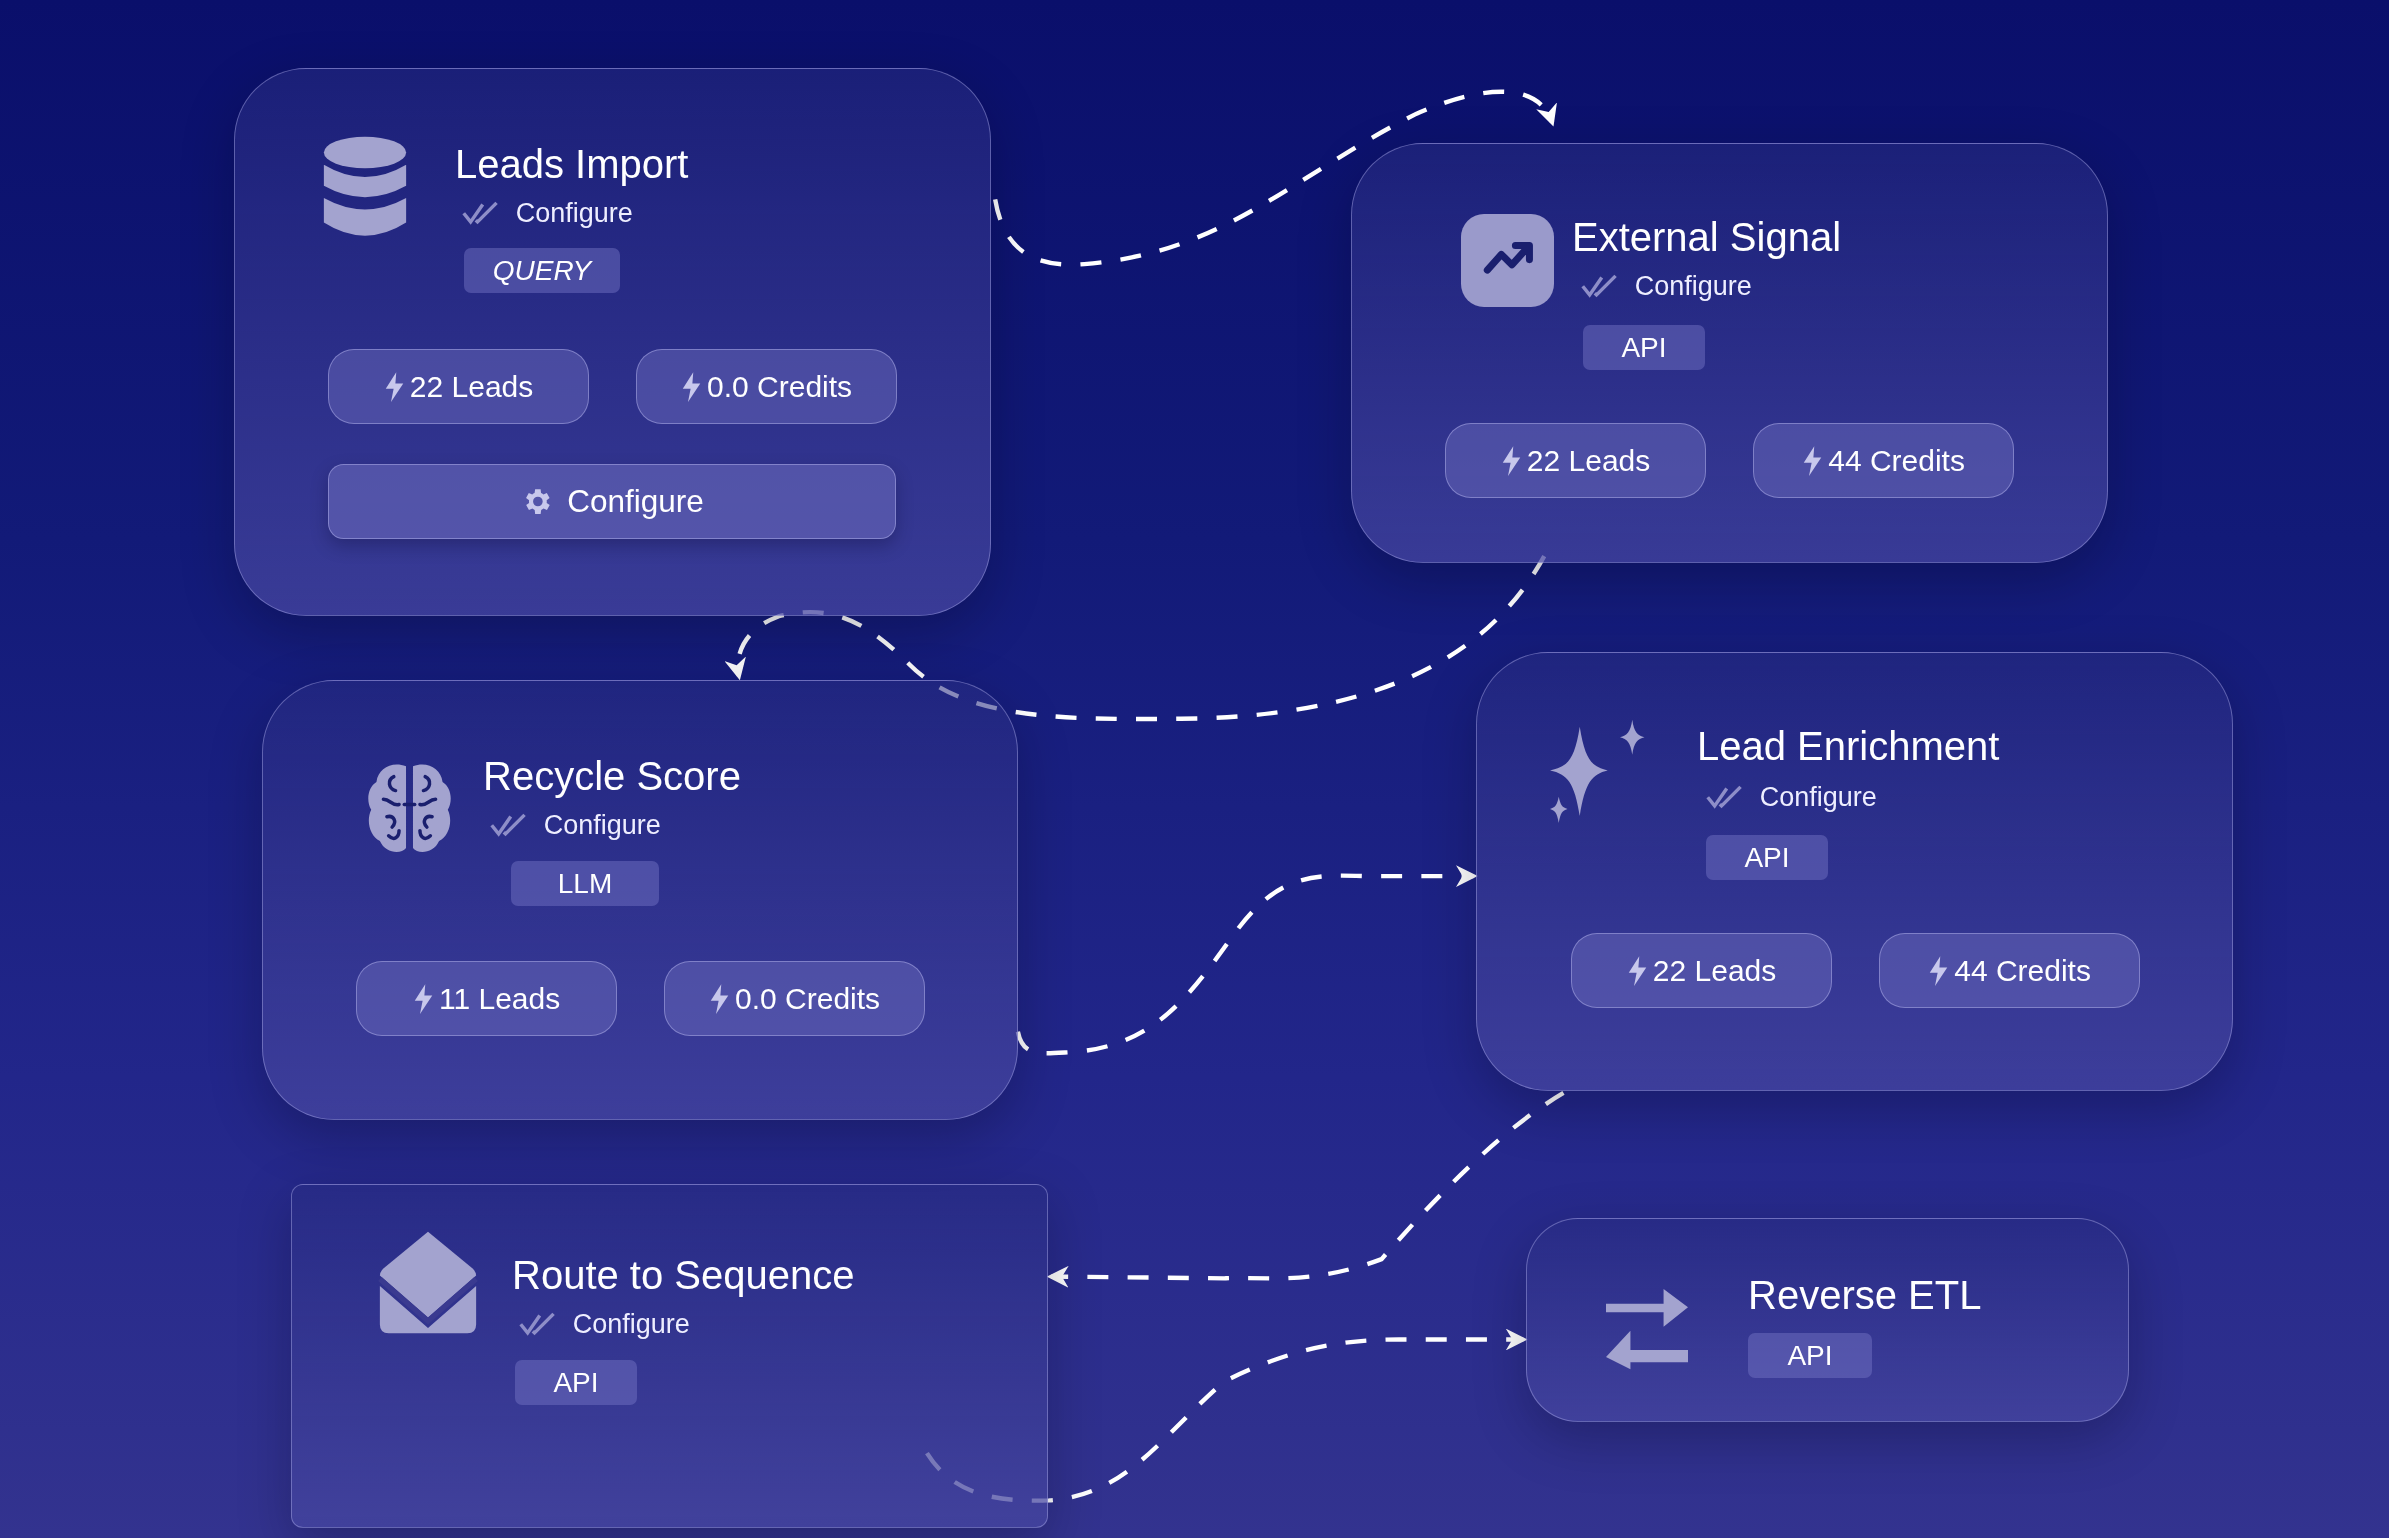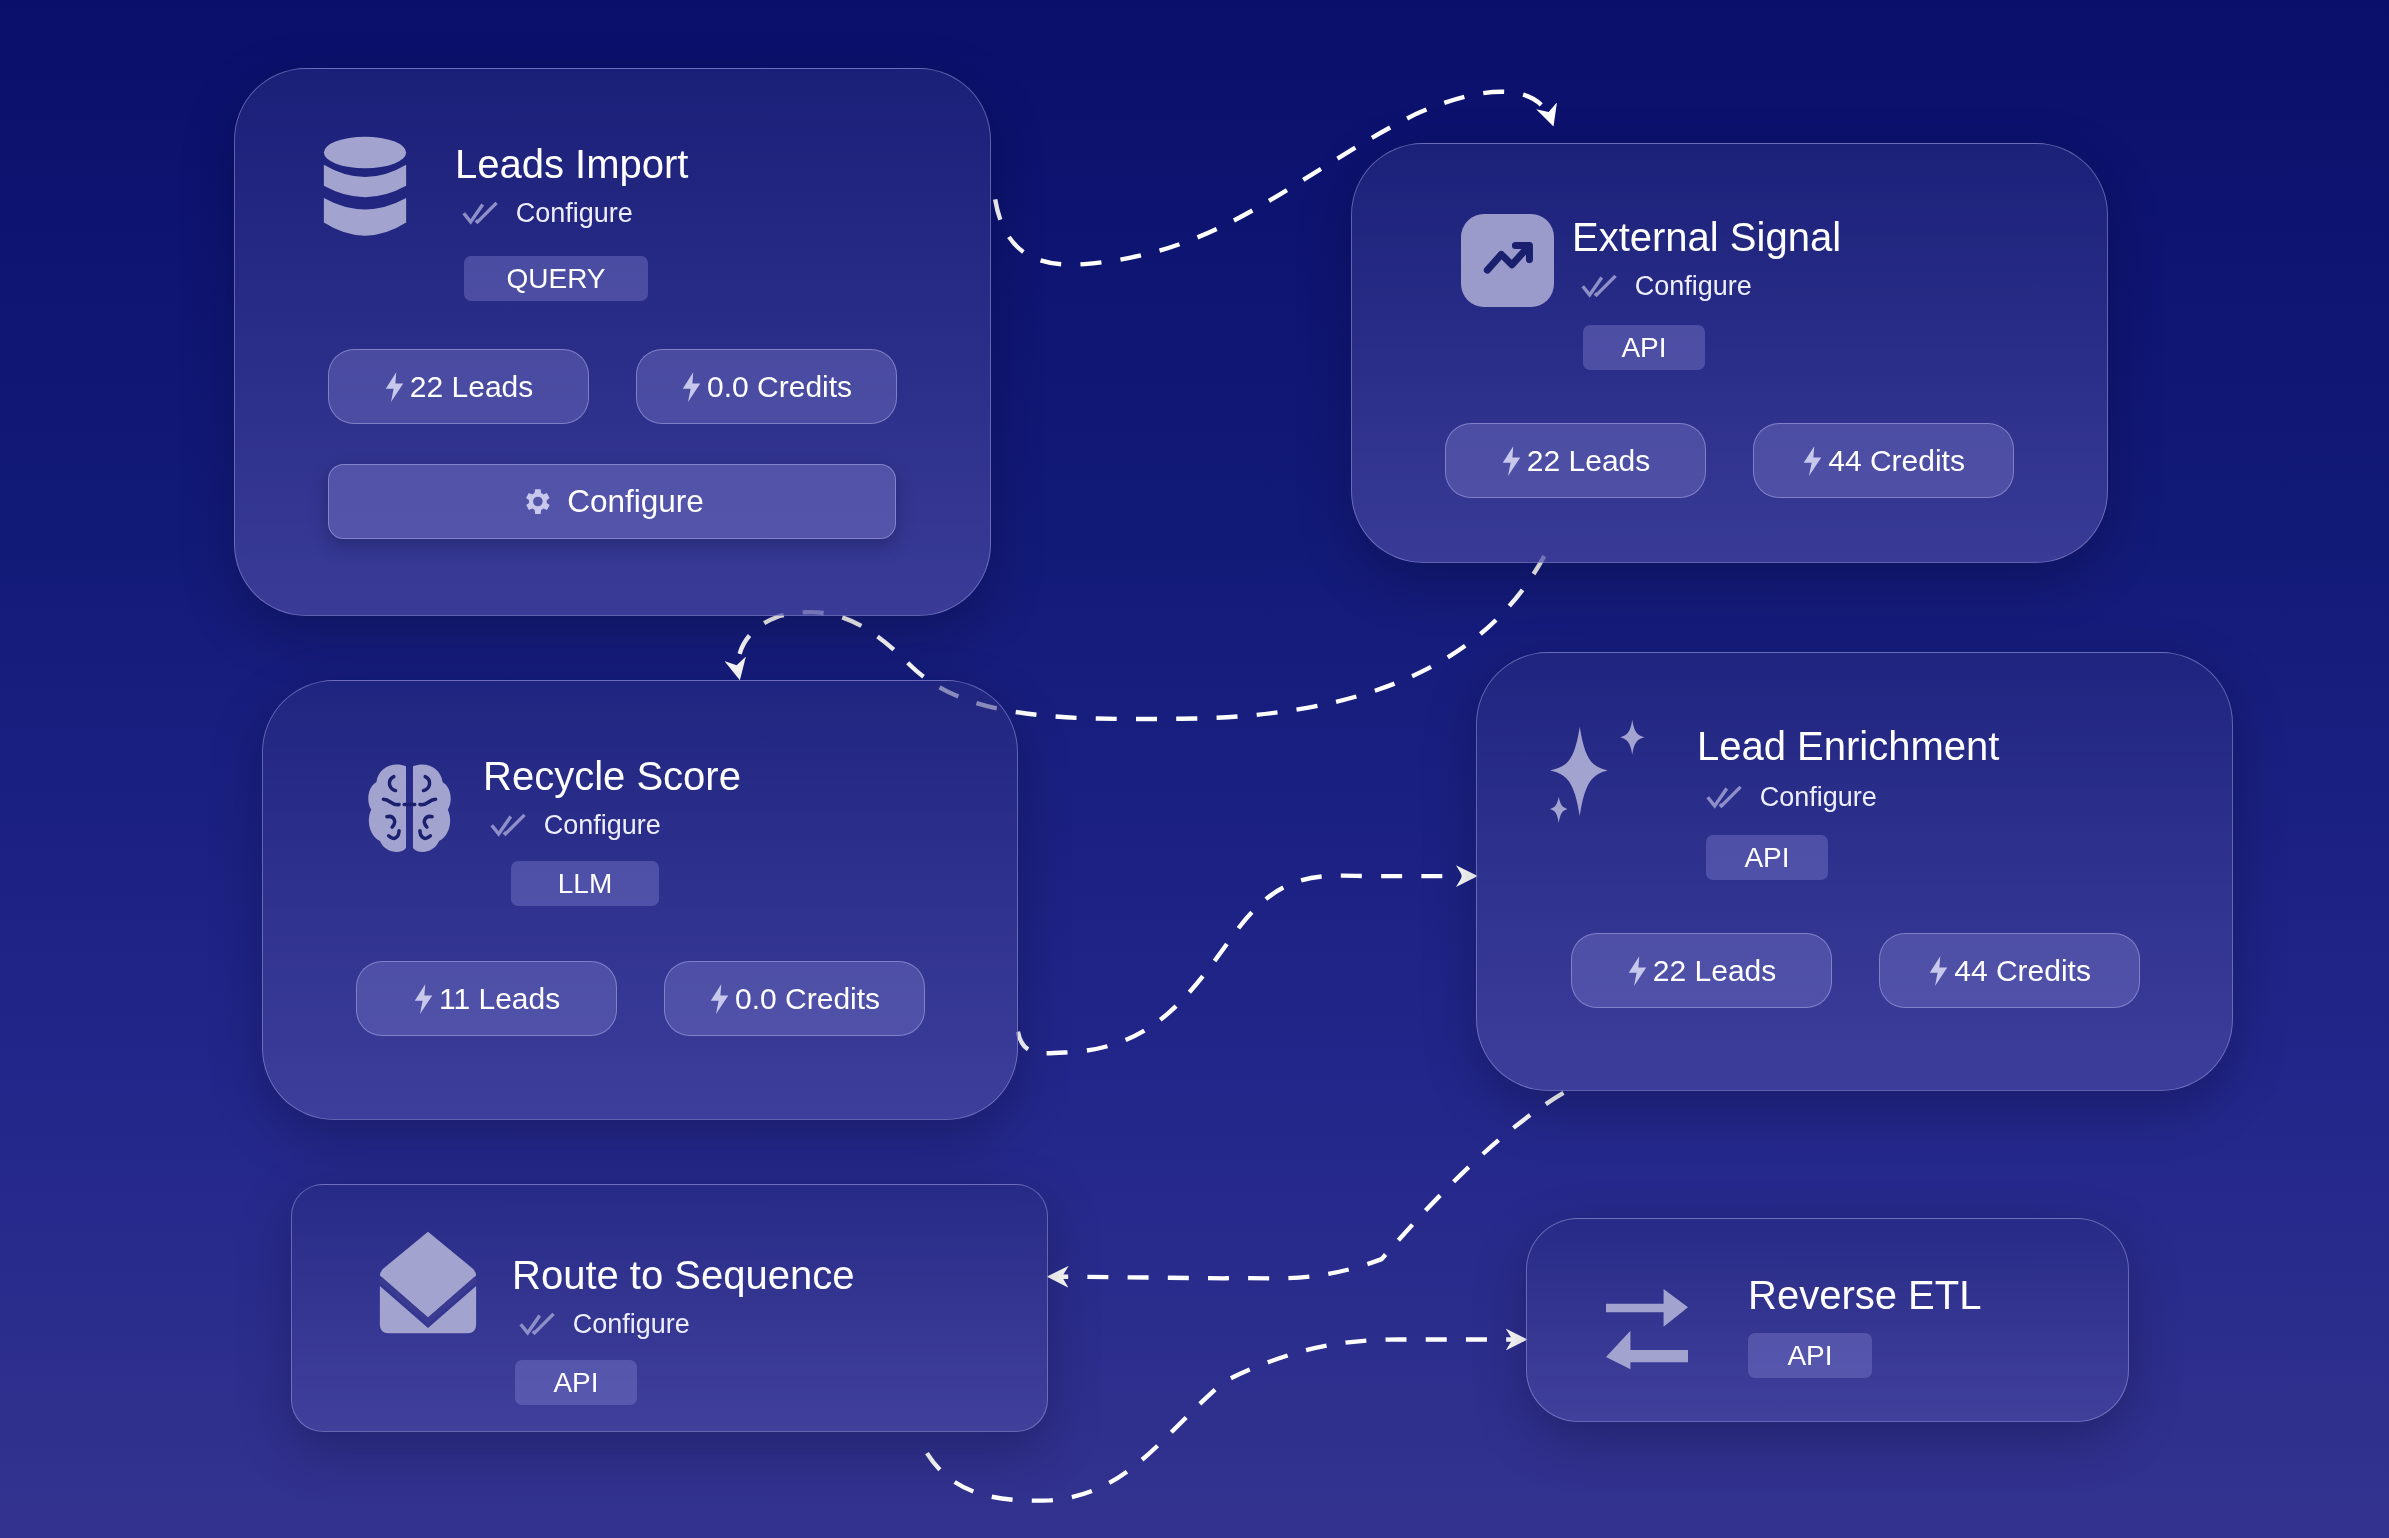--- a/index.html
+++ b/index.html
@@ -66,21 +66,21 @@
       <path d="M2,72 Q49,98 96,72 L96,100 Q49,130 2,100 Z" fill="#a3a3cf"></path>
     </svg>
   </div>
   <div class="title" style="left:220px;top:75px;">Leads Import</div>
   <div class="status" style="left:227px;top:129px;">
     <svg viewBox="0 0 44 28">
         <path d="M2,14 L10,24 L24,4 M16,22 L18,24 L40,2" fill="none" stroke="#8e8ec8" stroke-width="4"></path>
       </svg>
     <span>Configure</span>
   </div>
-  <div class="tag" style="left:229px;top:187px;width:184px;">QUERY</div>
+  <div class="tag" style="left:229px;top:179px;width:156px;font-style:italic;">QUERY</div>
   <div class="stat" style="left:93px;top:280px;">
     <svg viewBox="0 0 24 34">
         <path d="M14,0 L2,19 L11,19 L8,34 L22,13 L13,13 Z" fill="#c8c8ec"></path>
       </svg>
     <span>22 Leads</span>
   </div>
   <div class="stat" style="left:401px;top:280px;">
     <svg viewBox="0 0 24 34">
         <path d="M14,0 L2,19 L11,19 L8,34 L22,13 L13,13 Z" fill="#c8c8ec"></path>
       </svg>
@@ -179,21 +179,21 @@
     <span>22 Leads</span>
   </div>
   <div class="stat" style="left:402px;top:280px;">
     <svg viewBox="0 0 24 34">
         <path d="M14,0 L2,19 L11,19 L8,34 L22,13 L13,13 Z" fill="#c8c8ec"></path>
       </svg>
     <span>44 Credits</span>
   </div>
 </div>
 
-<div class="card" style="left:291px;top:1184px;width:757px;height:248px;border-radius:32px;">
+<div class="card" style="left:291px;top:1184px;width:757px;height:344px;border-radius:12px;">
   <div class="icon" style="left:86px;top:45px;width:100px;height:105px;">
     <svg viewBox="0 0 114 120" width="100" height="105">
       <path fill="#a3a3cf" d="M57,2 L108,44 Q112,48 112,52 L57,100 L2,52 Q2,48 6,44 Z"></path>
       <path fill="#a3a3cf" d="M2,64 L57,112 L112,64 L112,108 Q112,118 102,118 L12,118 Q2,118 2,108 Z"></path>
       <path d="M2,56 L57,104 L112,56" fill="none" stroke="#3a3a90" stroke-width="6"></path>
     </svg>
   </div>
   <div class="title" style="left:220px;top:70px;">Route to Sequence</div>
   <div class="status" style="left:227px;top:124px;">
     <svg viewBox="0 0 44 28">

